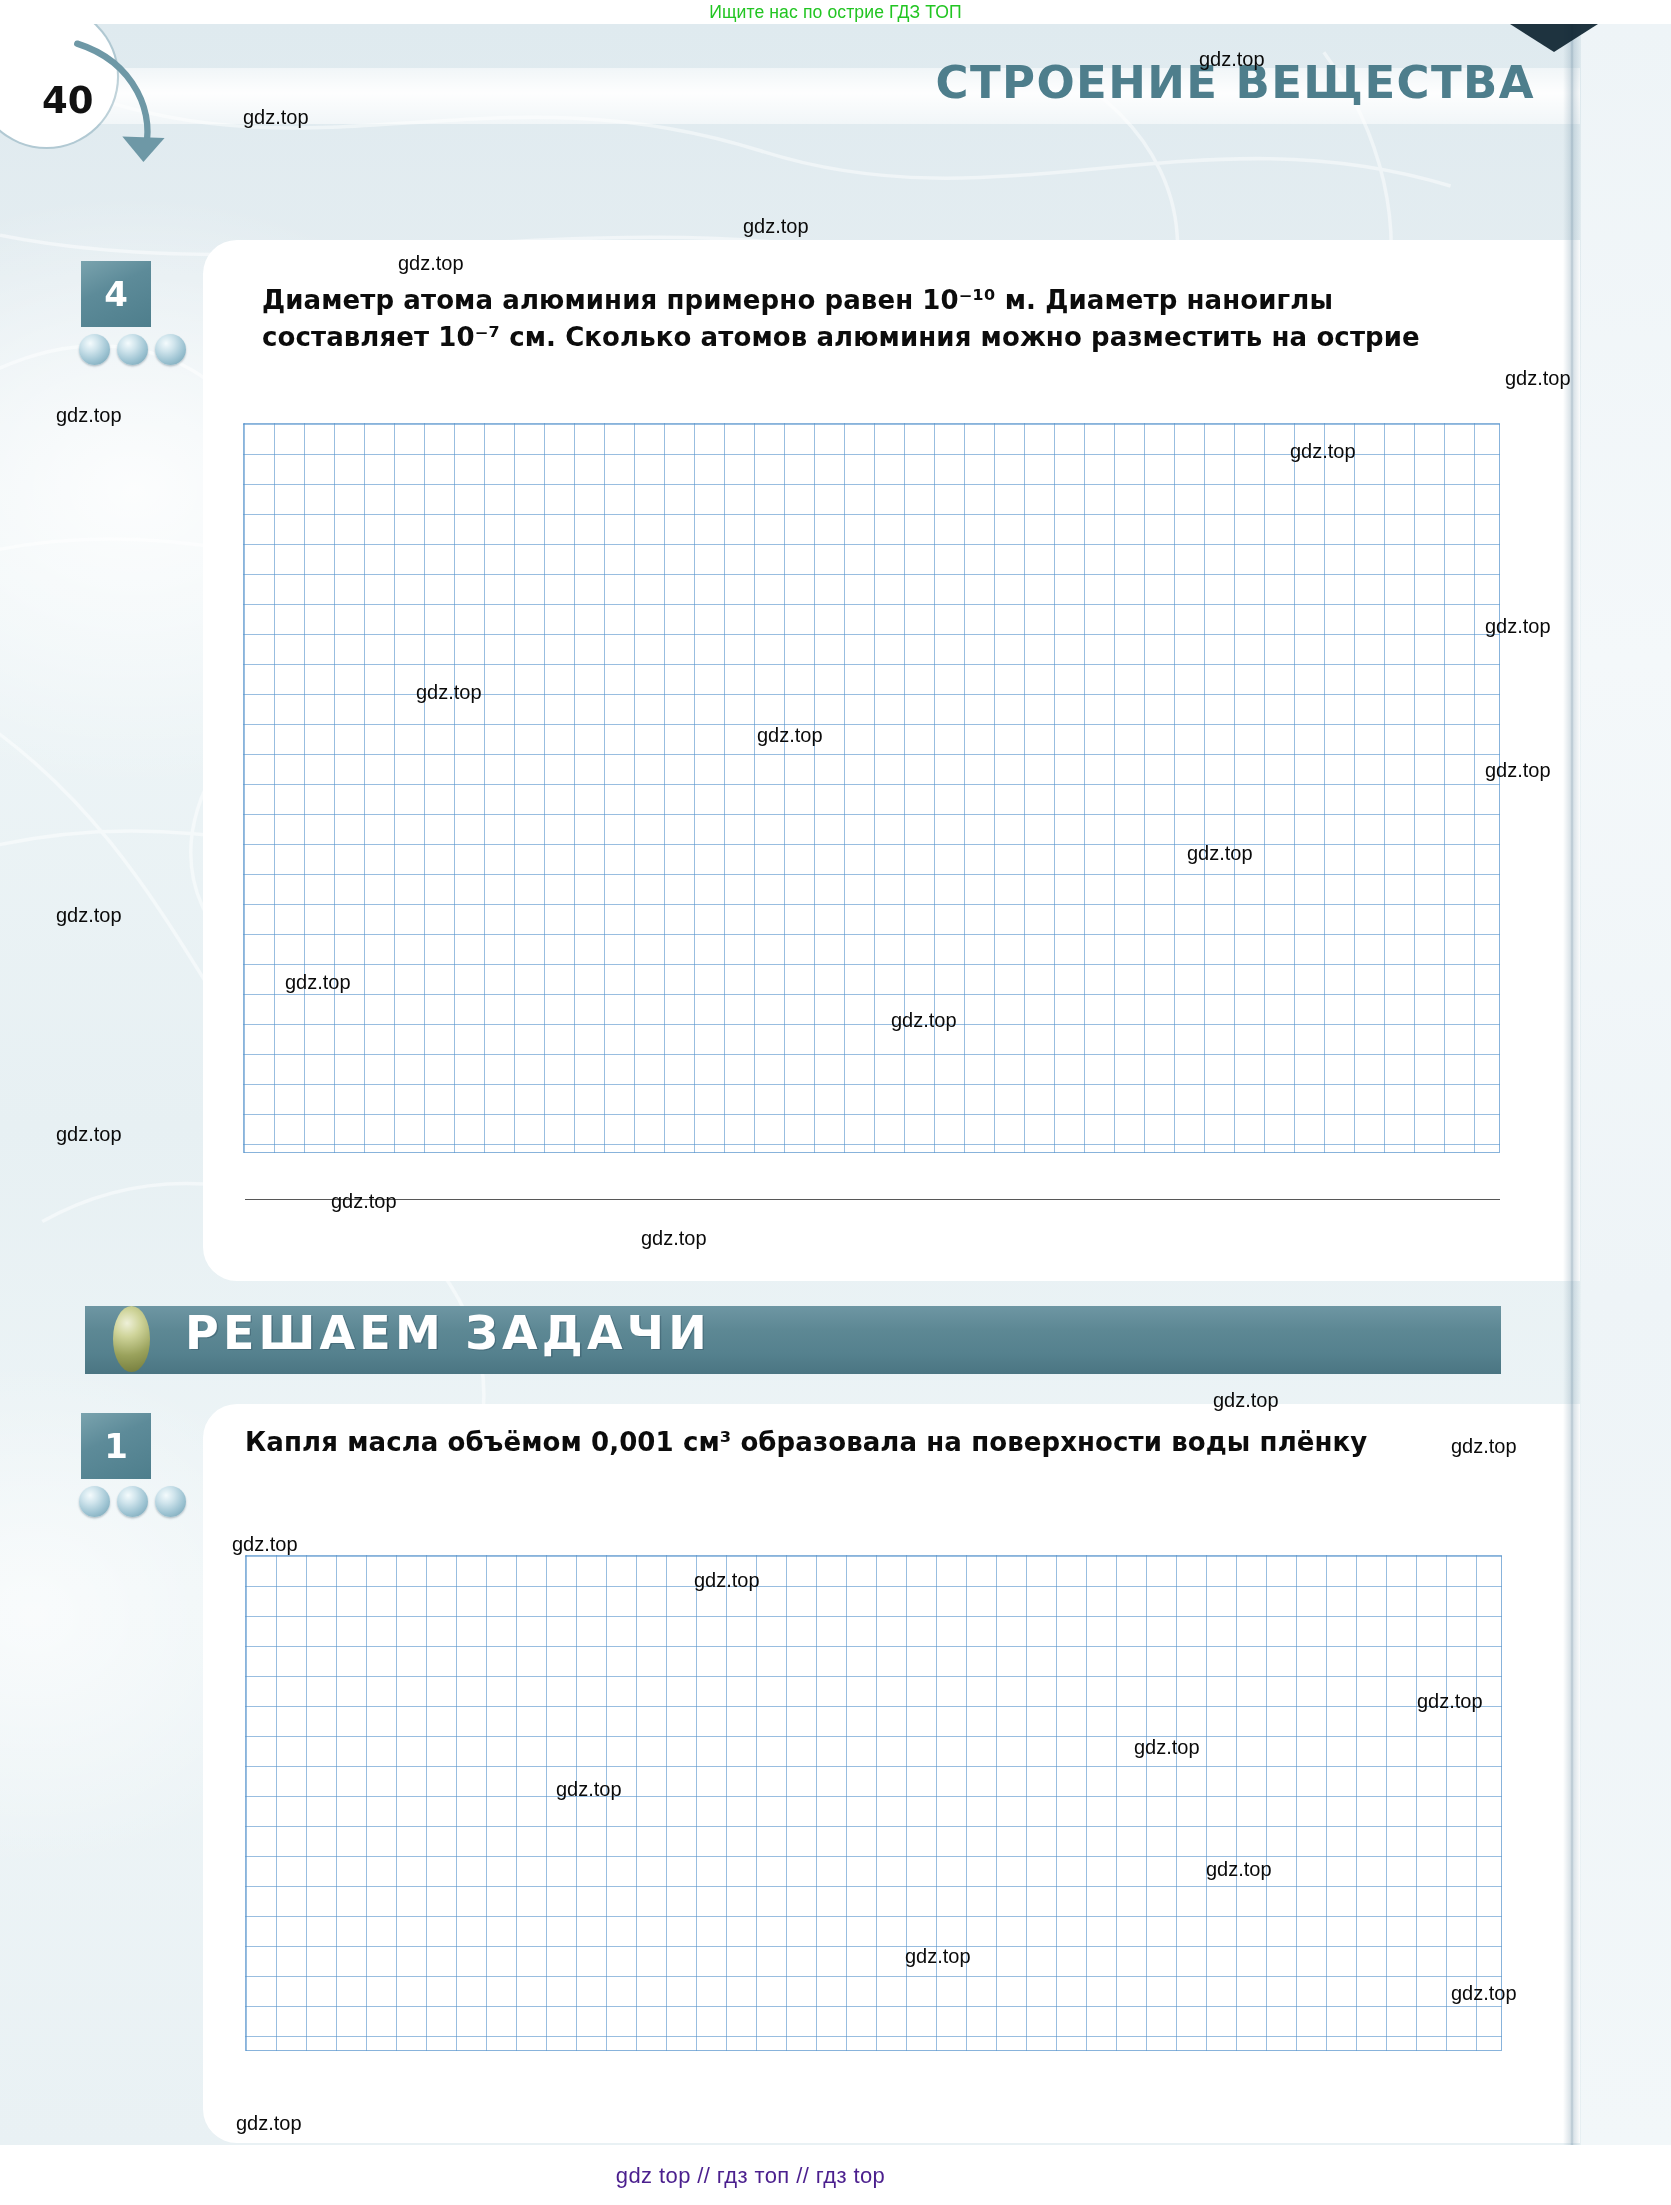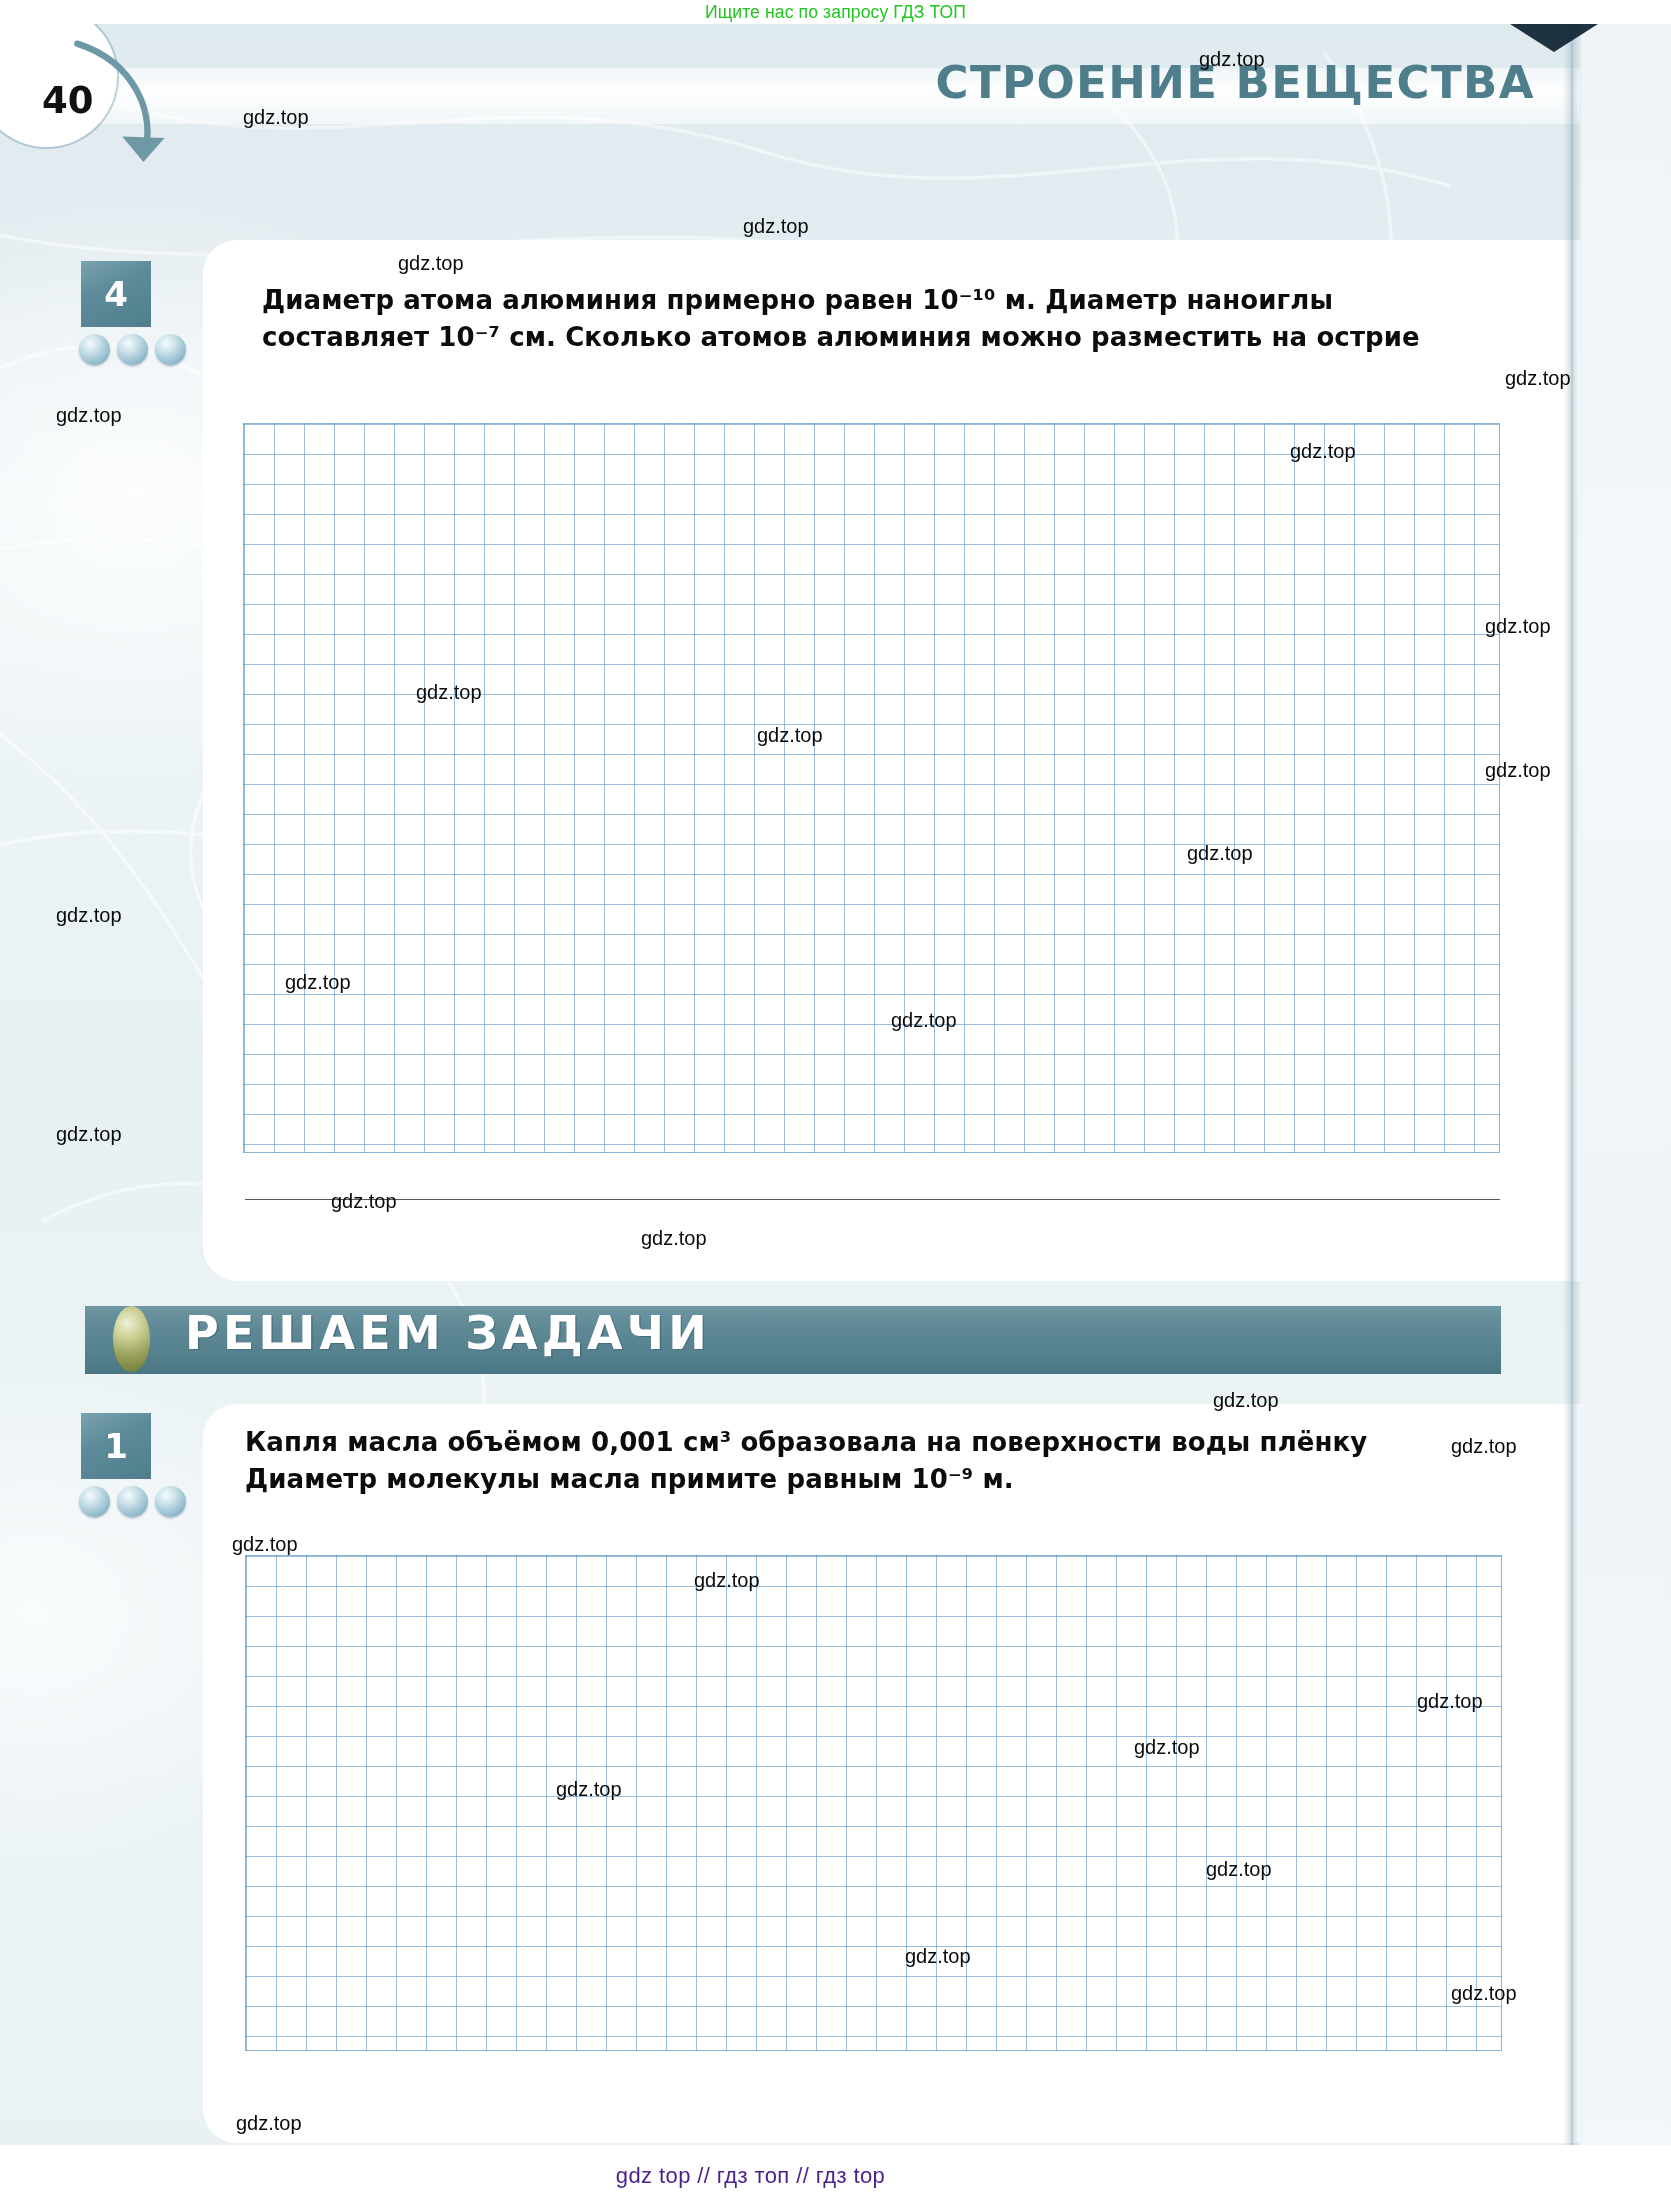--- a/index.html
+++ b/index.html
@@ -179,21 +179,21 @@
     color:#4b1f8e;
     font-size:22px;
     letter-spacing:0.4px;
     font-family:"Liberation Sans", sans-serif;
   }
 </style>
 </head>
 <body>
 
 <div id="promo-strip">
-  <span class="promo-text" style="color: rgb(34, 197, 34);">Ищите нас по запросу ГДЗ ТОП</span>
+  <span class="promo-text" style="color: rgb(34, 197, 34);">Ищите нас по острие ГДЗ ТОП</span>
 </div>
 
 <div id="page">
 
   <svg class="paper-swirls" width="1671" height="2121" viewBox="0 0 2373 3011" preserveAspectRatio="none">
     <g fill="none" stroke="#ffffff" stroke-width="5" opacity="0.85">
       <path d="M -60 520 C 300 300, 560 700, 330 1020 C 120 1310, 520 1500, 760 1320"></path>
       <path d="M -60 760 C 360 640, 700 940, 1040 780 C 1340 640, 1560 900, 1880 820"></path>
       <path d="M -60 1180 C 420 1040, 760 1380, 1180 1220"></path>
       <path d="M 60 1700 C 380 1520, 620 1860, 980 1700"></path>
@@ -242,21 +242,20 @@
 
   <div class="task-badge" style="left:81px;top:1389px;">1</div>
   <div class="task-dots" style="left:79px;top:1462px;">
     <span class="dot"></span>
     <span class="dot"></span>
     <span class="dot"></span>
   </div>
 
   <div class="task-text" style="left:245px;top:1400px;width:1197px;">
     <div>Капля масла объёмом 0,001 см³ образовала на поверхности воды плёнку</div>
-    <div>Диаметр молекулы масла примите равным 10⁻⁹ м.</div>
   </div>
 
   <div class="grid-box" style="left:245px;top:1531px;width:1257px;height:496px;"></div>
 
   <div class="right-page"></div>
   <div class="vgutter"></div>
   <div class="corner-wedge"></div>
 
   <div id="watermark-layer">
       <span class="wm" style="left: 1199px; top: 24px;">gdz.top</span>

